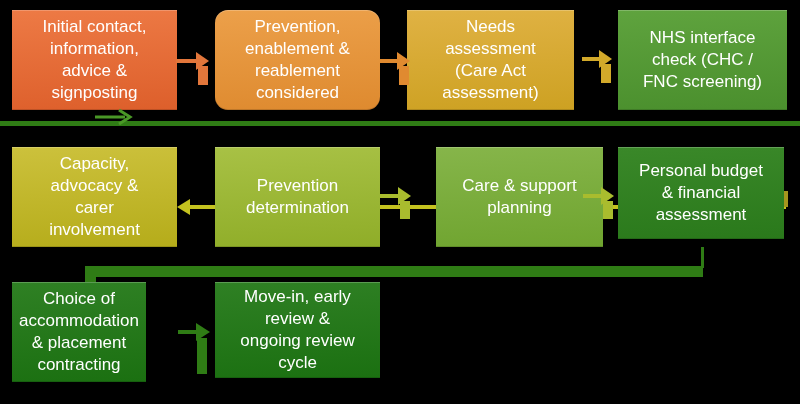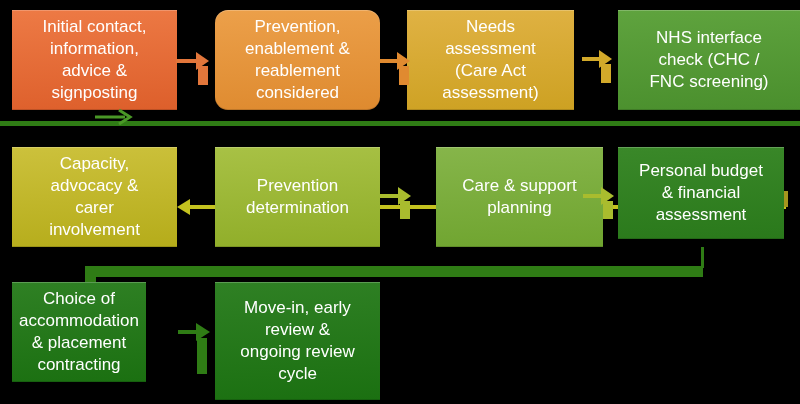--- a/index.html
+++ b/index.html
@@ -37,21 +37,21 @@
 enablement &amp;
 reablement
 considered</span>
   </div>
   <div class="box" style="left: 407px; top: 10px; width: 167px; height: 100px; --c1: #E0B244; --c2: #CDA122;">
     <span class="box-label">Needs
 assessment
 (Care Act
 assessment)</span>
   </div>
-  <div class="box" style="left: 618px; top: 10px; width: 182px; height: 100px; text-align: center; --c1: #5FA33E; --c2: #4A8F2D;">
+  <div class="box" style="left: 618px; top: 10px; width: 169px; height: 100px; text-align: center; --c1: #5FA33E; --c2: #4A8F2D;">
     <span class="box-label">NHS interface
 check (CHC /
 FNC screening)</span>
   </div>
 
   <div>
     <div class="bar" style="left: 176px; top: 59px; width: 22px; height: 4px; --c: #E2763B;"></div>
     <div class="tri-r" style="left: 196px; top: 52px; --c: #E2763B;"></div>
     <div class="bar" style="left: 198px; top: 66px; width: 10px; height: 19px; --c: #E2763B;"></div>
   </div>
@@ -108,21 +108,21 @@
     <div class="bar" style="left: 85px; top: 266px; width: 618px; height: 11px; --c: #2F7C15;"></div>
     <div class="bar" style="left: 85px; top: 275px; width: 11px; height: 8px; --c: #2F7C15;"></div>
   </div>
 
   <div class="box" style="left: 12px; top: 282px; width: 134px; height: 100px; --c1: #2F8024; --c2: #1B7011;">
     <span class="box-label">Choice of
 accommodation
 &amp; placement
 contracting</span>
   </div>
-  <div class="box" style="left: 215px; top: 282px; width: 165px; height: 118px; align-items: center; --c1: #2F8024; --c2: #1B7011;">
+  <div class="box" style="left: 215px; top: 282px; width: 165px; height: 96px; align-items: center; --c1: #2F8024; --c2: #1B7011;">
     <span class="box-label">Move-in, early
 review &amp;
 ongoing review
 cycle</span>
   </div>
 
   <div>
     <div class="bar" style="left: 178px; top: 330px; width: 20px; height: 4px; --c: #2F7C15;"></div>
     <div class="tri-r" style="left: 196px; top: 323px; border-left-width: 14px; --c: #2F7C15;"></div>
     <div class="bar" style="left: 197px; top: 338px; width: 10px; height: 36px; --c: #2F7C15;"></div>

